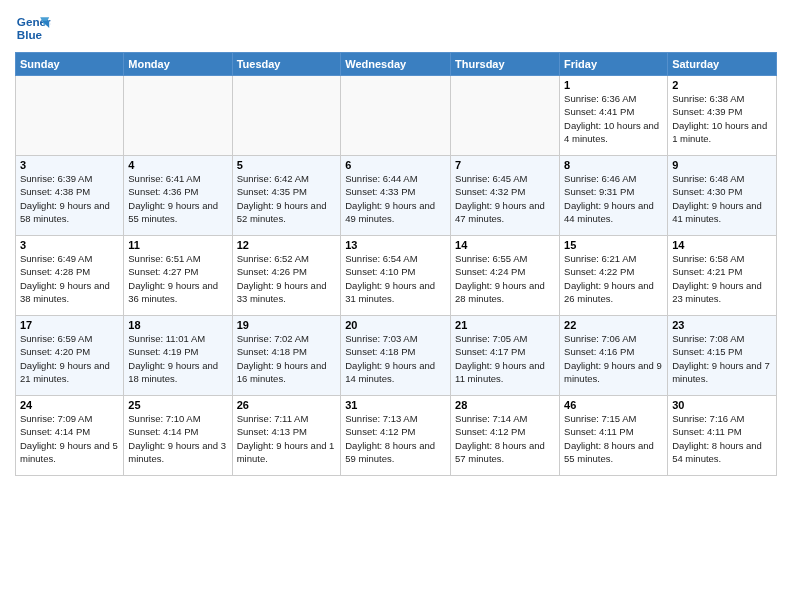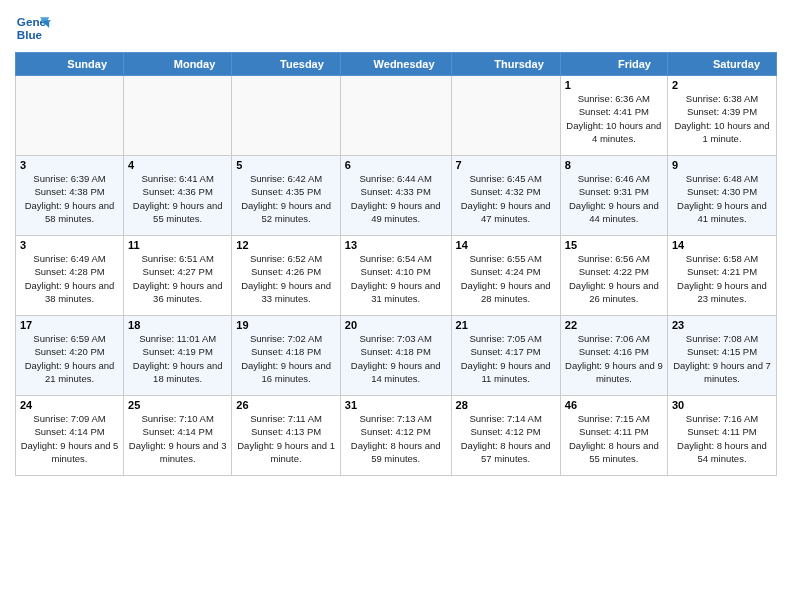--- a/index.html
+++ b/index.html
@@ -42,22 +42,22 @@
       color: #555;
     }
     .calendar {
       width: 100%;
       border-collapse: collapse;
       font-size: 10px;
     }
     .calendar th {
       background: #3a7fc1;
       color: #fff;
-      padding: 5px 16px;
-      text-align: right;
+      padding: 5px 4px;
+      text-align: left;
       font-size: 11px;
       border: 1px solid #5590cc;
     }
     .calendar td {
       border: 1px solid #ccc;
       vertical-align: top;
       padding: 3px 4px;
       width: 113px;
       height: 80px;
       background: #fff;
@@ -74,21 +74,20 @@
     .day-num {
       font-weight: bold;
       font-size: 11px;
       display: block;
       margin-bottom: 1px;
     }
     .day-info {
       font-size: 9.5px;
       color: #222;
       line-height: 1.4;
-      text-align: center;
     }
   </style>
 </head>
 <body>
 
 <div class="container">
   <div class="header-row">
     <div class="logo">
       <svg class="logo-icon" viewBox="0 0 40 40">
         <text x="2" y="18" font-size="13" font-weight="bold" fill="#1a5fa8">General</text>
@@ -219,21 +218,21 @@
           </td>
           <td>
             <span class="day-num">14</span>
             <div class="day-info">Sunrise: 6:55 AM
 Sunset: 4:24 PM
 Daylight: 9 hours
 and 28 minutes.</div>
           </td>
           <td>
             <span class="day-num">15</span>
-            <div class="day-info">Sunrise: 6:56 AM
+            <div class="day-info">Sunrise: 6:21 AM
 Sunset: 4:22 PM
 Daylight: 9 hours
 and 26 minutes.</div>
           </td>
           <td>
             <span class="day-num">14</span>
             <div class="day-info">Sunrise: 6:58 AM
 Sunset: 4:21 PM
 Daylight: 9 hours
 and 23 minutes.</div>

